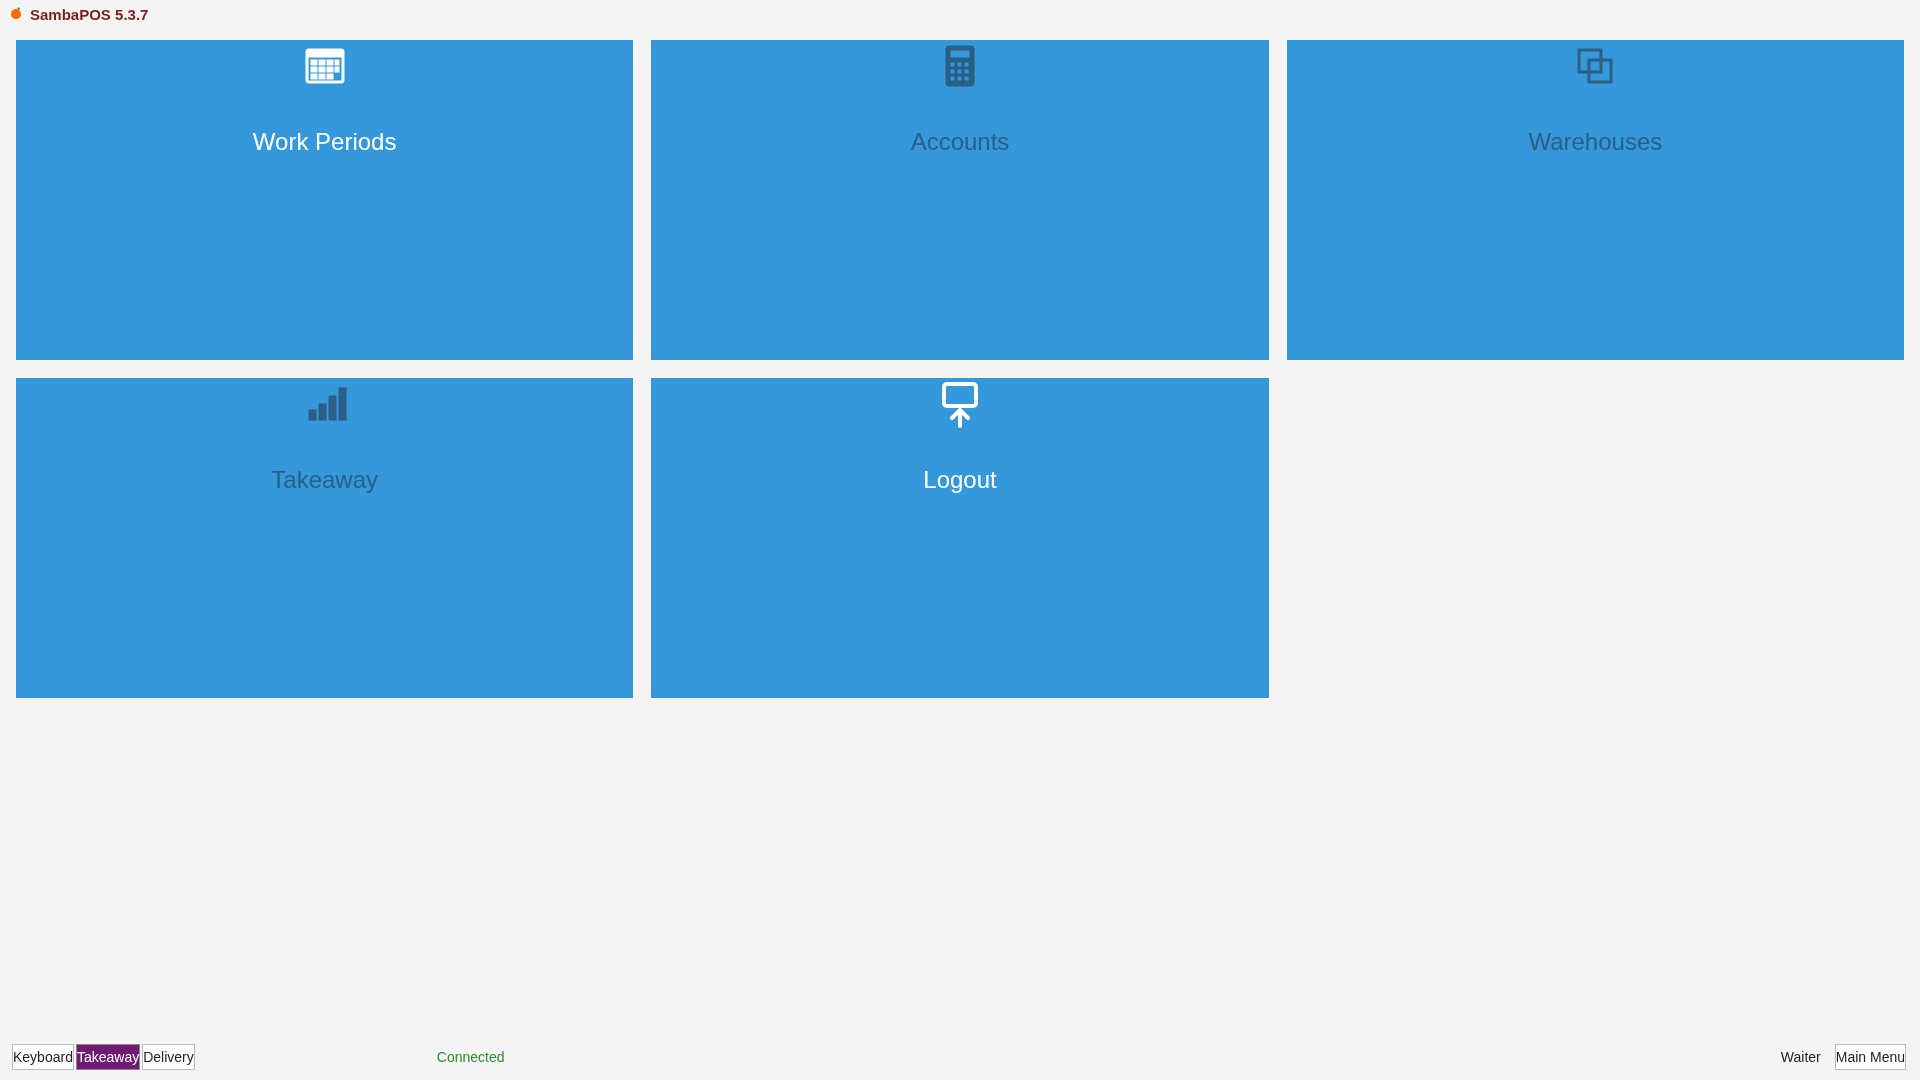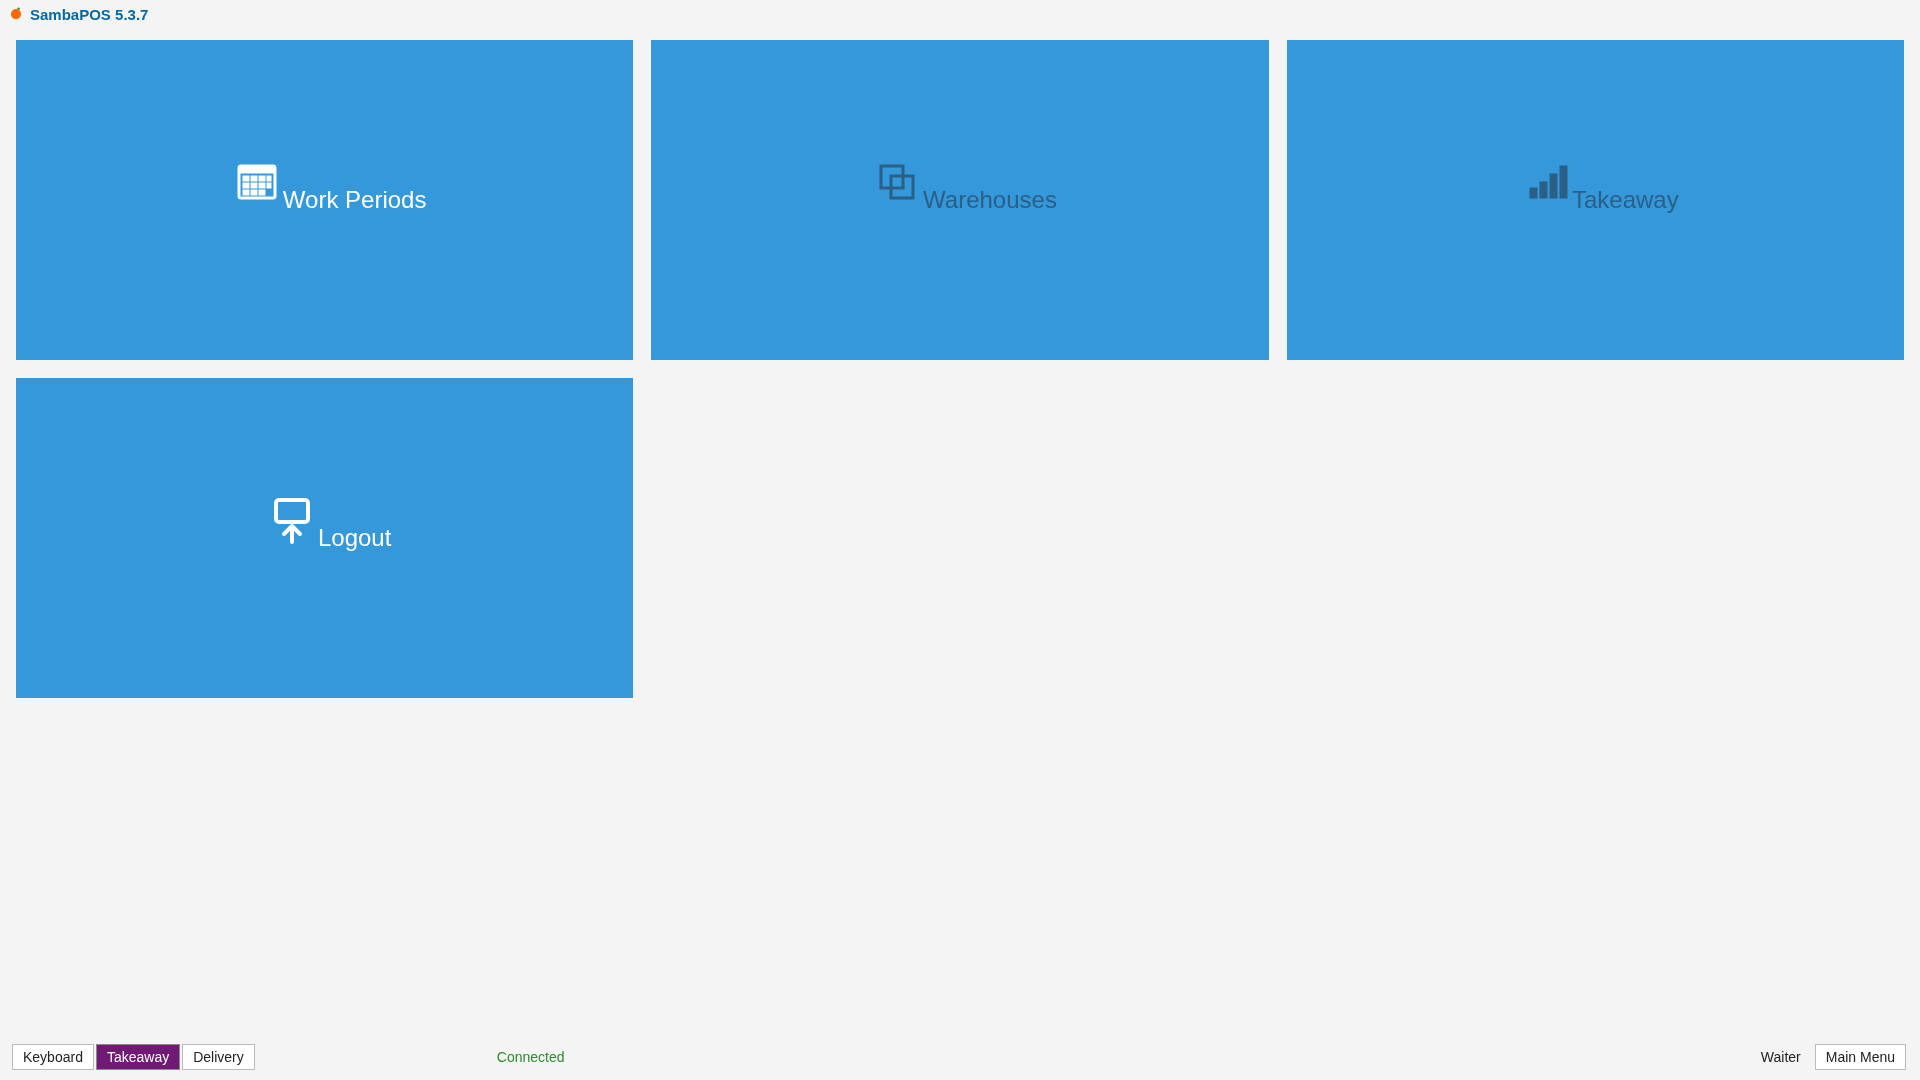--- a/index.html
+++ b/index.html
@@ -14,21 +14,21 @@
 
   
   .titlebar {
     height: 28px;
     display: flex;
     align-items: center;
     padding: 0 8px;
     background: #f4f4f4;
     font-weight: 700;
     font-size: 15px;
-    color: #0369a1;
+    color: #7f1d1d;
   }
   .titlebar .logo {
     width: 16px; height: 16px;
     margin-right: 6px;
     display: inline-flex;
   }
   .titlebar .logo svg { width: 16px; height: 16px; }
 
   
   .grid-wrap {
@@ -39,25 +39,24 @@
     width: 100%;
     height: 100%;
     display: grid;
     grid-template-columns: repeat(3, 1fr);
     grid-template-rows: repeat(3, 1fr);
     gap: 18px;
   }
   .tile {
     background: #3498db;
     display: flex;
-    align-items: center;
-    justify-content: center;
+    flex-direction: column;
+    align-items: center;
     cursor: pointer;
     user-select: none;
-    padding-left: 8px;
   }
   .tile .icon {
     width: 52px; height: 52px;
     display: flex;
     align-items: center;
     justify-content: center;
     margin-bottom: 36px;
   }
   .tile .icon svg { width: 48px; height: 48px; }
   .tile .label {
@@ -74,21 +73,21 @@
     height: 40px;
     display: flex;
     align-items: center;
     padding: 0 12px 6px 12px;
     font-size: 14px;
   }
   .footer-left { display: flex; align-items: center; }
   .footer-btn {
     background: #ffffff;
     border: 1px solid #bbb;
-    padding: 4px 10px;
+    padding: 4px 0;
     margin-right: 2px;
     cursor: pointer;
     font-size: 14px;
     color: #222;
   }
   .footer-btn.active {
     background: #701a75;
     color: #fff;
     border-color: #8a8a8a;
   }
@@ -135,20 +134,38 @@
             <rect x="18" y="32" width="6" height="5"></rect>
             <rect x="26" y="32" width="6" height="5"></rect>
             <rect x="6" y="8" width="36" height="7"></rect>
           </svg>
       </span>
       <span class="label">Work Periods</span>
     </div>
 
 
 
+    <div class="tile disabled">
+      <span class="icon">
+        <svg viewBox="0 0 48 48" style="fill: rgb(42, 95, 134); stroke: rgb(42, 95, 134); color: rgb(42, 95, 134);">
+            <rect x="10" y="4" width="28" height="40" rx="3"></rect>
+            <rect x="14" y="8" width="20" height="8" fill="#3498db"></rect>
+            <rect x="14" y="20" width="5" height="5" fill="#3498db"></rect>
+            <rect x="21" y="20" width="5" height="5" fill="#3498db"></rect>
+            <rect x="28" y="20" width="5" height="5" fill="#3498db"></rect>
+            <rect x="14" y="27" width="5" height="5" fill="#3498db"></rect>
+            <rect x="21" y="27" width="5" height="5" fill="#3498db"></rect>
+            <rect x="28" y="27" width="5" height="5" fill="#3498db"></rect>
+            <rect x="14" y="34" width="5" height="5" fill="#3498db"></rect>
+            <rect x="21" y="34" width="5" height="5" fill="#3498db"></rect>
+            <rect x="28" y="34" width="5" height="5" fill="#3498db"></rect>
+          </svg>
+      </span>
+      <span class="label">Accounts</span>
+    </div>
 
     <div class="tile disabled">
       <span class="icon">
         <svg viewBox="0 0 48 48" style="fill: rgb(42, 95, 134); stroke: rgb(42, 95, 134); color: rgb(42, 95, 134);">
             <rect x="8" y="8" width="22" height="22" fill="none" stroke="currentColor" stroke-width="3"></rect>
             <rect x="18" y="18" width="22" height="22" fill="none" stroke="currentColor" stroke-width="3"></rect>
           </svg>
       </span>
       <span class="label">Warehouses</span>
     </div>

